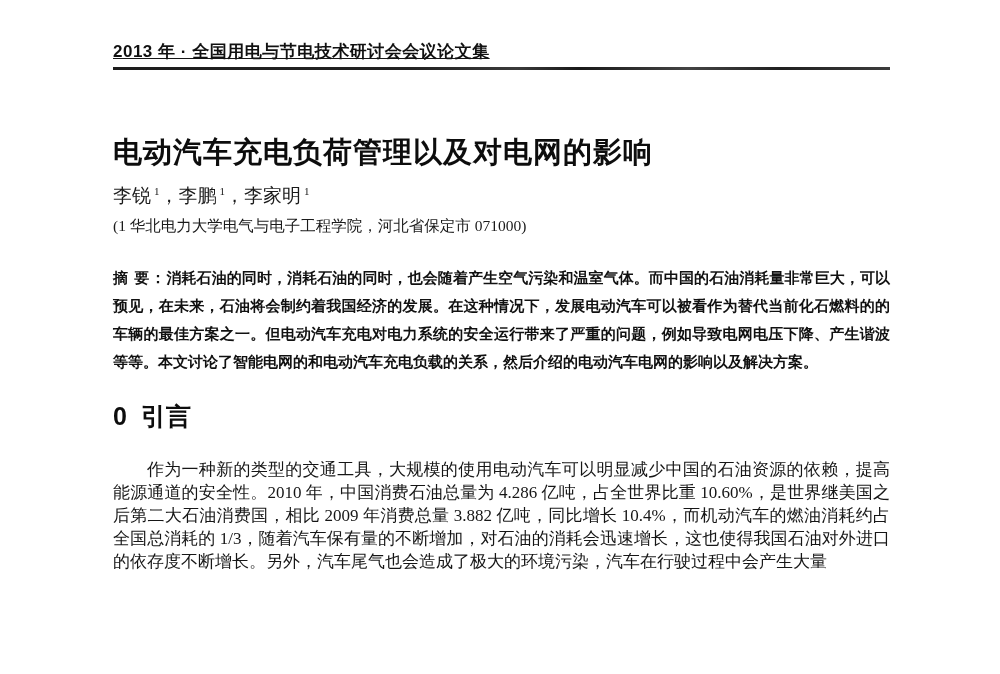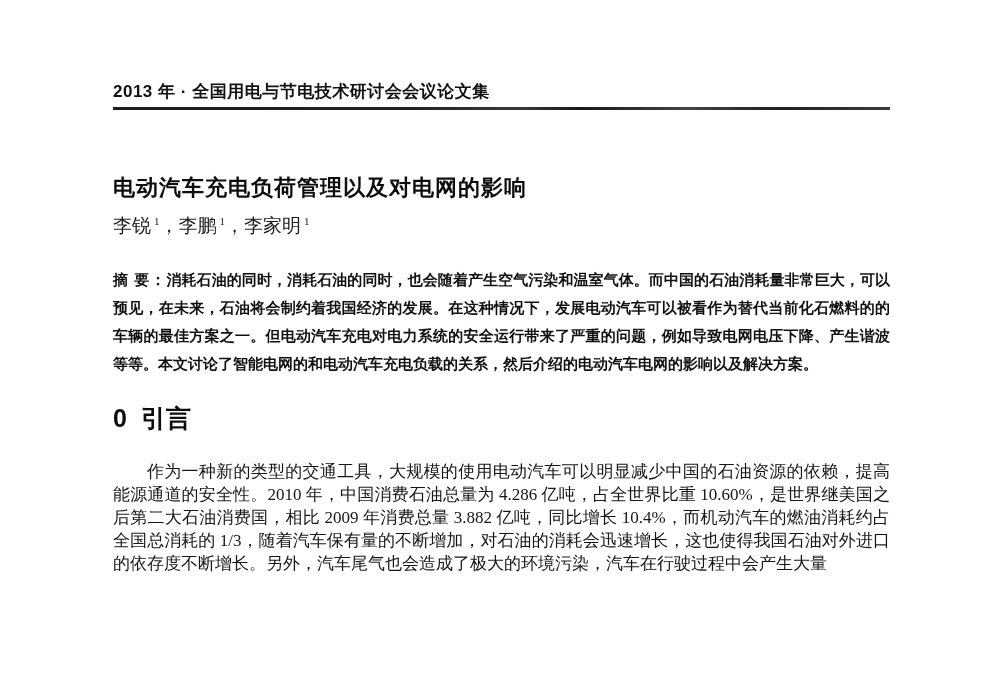--- a/index.html
+++ b/index.html
@@ -16,21 +16,22 @@
     overflow: hidden;
   }
 
   .content {
     margin-left: 113px;
     margin-right: 110px; 
   }
 
   
   .proceedings-header {
-    padding-top: 80px;
+    padding-top: 40px;
+    text-decoration: underline;
   }
   .proceedings-title {
     font-family: "Liberation Sans", "DejaVu Sans", sans-serif;
     font-weight: bold;
     font-size: 17px;
     letter-spacing: 0.5px;
     color: #111;
   }
   .header-rule {
     margin-top: 4px;
@@ -39,21 +40,21 @@
     background: linear-gradient(to right,
       #1d1d1d 0%, #222 38%, #3a3a3a 52%, #191919 60%,
       #444 74%, #202020 86%, #3c3c3c 100%);
   }
 
   
   .paper-title {
     margin-top: 63px;
     font-family: "Liberation Sans", "DejaVu Sans", sans-serif;
     font-weight: bold;
-    font-size: 22px;
+    font-size: 29px;
     letter-spacing: 1px;
     color: #0d0d0d;
   }
 
   .author-line {
     margin-top: 10px;
     font-size: 19px;
     color: #1a1a1a;
   }
   .author-line sup {
@@ -117,20 +118,21 @@
 
     <header class="proceedings-header">
       <div class="proceedings-title">2013 年 · 全国用电与节电技术研讨会会议论文集</div>
       <div class="header-rule"></div>
     </header>
 
     <h1 class="paper-title">电动汽车充电负荷管理以及对电网的影响</h1>
 
     <div class="author-line"><span>李锐</span><sup>1</sup>，<span>李鹏</span><sup>1</sup>，<span>李家明</span><sup>1</sup></div>
 
+    <div class="affiliation-line">(1 华北电力大学电气与电子工程学院，河北省保定市 071000)</div>
 
     <p class="abstract-block">
       <span class="abstract-label">摘 要：</span><span>消耗石油的同时，消耗石油的同时，也会随着产生空气污染和温室气体。而中国的石油消耗量非常巨大，可以预见，在未来，石油将会制约着我国经济的发展。在这种情况下，发展电动汽车可以被看作为替代当前化石燃料的的车辆的最佳方案之一。但电动汽车充电对电力系统的安全运行带来了严重的问题，例如导致电网电压下降、产生谐波等等。本文讨论了智能电网的和电动汽车充电负载的关系，然后介绍的电动汽车电网的影响以及解决方案。</span>
     </p>
 
 
     <h2 class="section-heading">
       <span class="section-number">0</span><span>引言</span>
     </h2>
 

